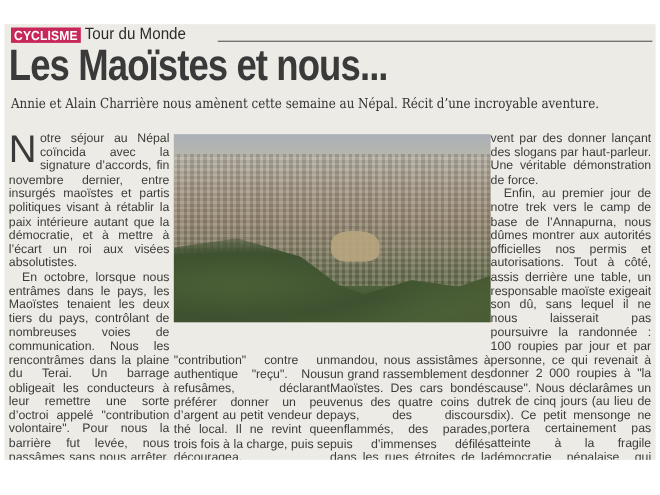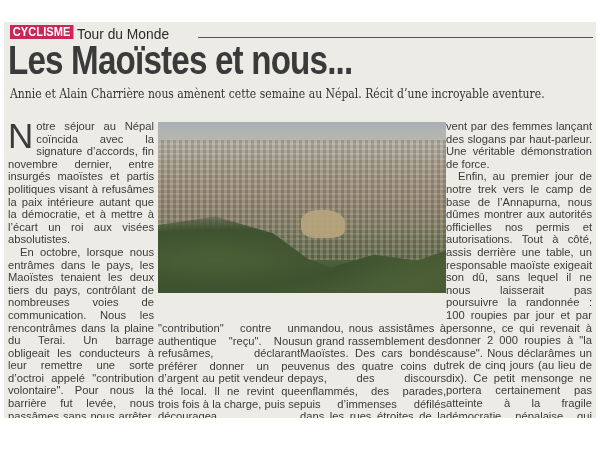--- a/index.html
+++ b/index.html
@@ -1,18 +1,18 @@
 <!DOCTYPE html>
 <html><head>
 <meta charset="utf-8">
 <style>
   html, body { margin:0; padding:0; }
   body { width:600px; height:450px; background:#ffffff; position:relative; overflow:hidden; font-family:"Liberation Sans", sans-serif; }
   .page { position:absolute; left:4px; top:22px; width:592px; height:396px; background:#ecebe5; overflow:hidden; }
-  .kicker { position:absolute; left:6px; top:3px; height:14px; display:flex; align-items:flex-start; }
+  .kicker { position:absolute; left:6px; top:3px; height:14px; display:flex; align-items:flex-end; }
   .tag { background:#c8275a; color:#fff; font-family:"Liberation Sans", sans-serif; font-weight:bold; font-size:12px; line-height:14px; padding:0 3px; letter-spacing:0.1px; transform:scaleX(0.92); transform-origin:left; }
   .section { font-family:"Liberation Sans", sans-serif; font-size:15px; color:#2b2b2b; margin-left:-2px; transform:scaleX(0.92); transform-origin:left; white-space:nowrap; }
   .rule { position:absolute; left:194px; top:15px; width:395px; height:1px; background:#555; }
   .headline { position:absolute; left:4px; top:16px; font-family:"Liberation Sans", sans-serif; font-weight:bold; font-size:40px; line-height:44px; color:#3a3a3a; letter-spacing:-1px; transform:scaleX(0.83); transform-origin:left; white-space:nowrap; }
   .deck { position:absolute; left:6px; top:64px; font-family:"DejaVu Serif", serif; font-size:12.6px; color:#333; white-space:nowrap; transform:scaleX(0.86); transform-origin:left; }
   .col { position:absolute; font-family:"Liberation Sans", sans-serif; font-size:11.2px; line-height:12.6px; color:#3b3b3b; text-align:justify; }
   .col p { margin:0; }
   .col p.ind { text-indent:12px; }
   .c1 { left:4px; top:98px; width:146px; }
   .c2 { left:154px; top:300px; width:142px; }
@@ -39,37 +39,37 @@
   <div class="kicker">
     <span class="tag">CYCLISME</span>
     <span class="section">Tour du Monde</span>
   </div>
   <div class="rule"></div>
 
   <div class="headline">Les Maoïstes et nous...</div>
   <div class="deck">Annie et Alain Charrière nous amènent cette semaine au Népal. Récit d’une incroyable aventure.</div>
 
   <div class="col c1">
-    <p><span class="dropcap">N</span><span>otre séjour au Népal coïncida avec la signature d’accords, fin novembre dernier, entre insurgés maoïstes et partis politiques visant à refusâmes la paix intérieure autant que la démocratie, et à mettre à l’écart un roi aux visées absolutistes.</span></p>
+    <p><span class="dropcap">N</span><span>otre séjour au Népal coïncida avec la signature d’accords, fin novembre dernier, entre insurgés maoïstes et partis politiques visant à rétablir la paix intérieure autant que la démocratie, et à mettre à l’écart un roi aux visées absolutistes.</span></p>
     <p class="ind">En octobre, lorsque nous entrâmes dans le pays, les Maoïstes tenaient les deux tiers du pays, contrôlant de nombreuses voies de communication. Nous les rencontrâmes dans la plaine du Terai. Un barrage obligeait les conducteurs à leur remettre une sorte d’octroi appelé "contribution volontaire". Pour nous la barrière fut levée, nous passâmes sans nous arrêter, échangeant un sonore "Namaste !" avec les jeunes rebelles. À Pokhara, lors d’une balade à la Pagode de la Paix qui domine la ville et le lac, un Maoïste armé d’une moderne valisette réclama notre</p>
   </div>
 
   <div class="photo" title="Vue aérienne de Kathmandu depuis le temple de Swayambunath">
     <div class="city"></div>
     <div class="field"></div>
     <div class="trees"></div>
   </div>
 
   <div class="col c2">
     <p>"contribution" contre un authentique "reçu". Nous refusâmes, déclarant préférer donner un peu d’argent au petit vendeur de thé local. Il ne revint que trois fois à la charge, puis se découragea.</p>
 
   </div>
 
   <div class="col c3">
     <p>mandou, nous assistâmes à un grand rassemblement des Maoïstes. Des cars bondés venus des quatre coins du pays, des discours enflammés, des parades, puis d’immenses défilés dans les rues étroites de la vieille ville, animées sou-</p>
   </div>
 
   <div class="col c4">
-    <p>vent par des femmes lançant des slogans par haut-parleur. Une véritable démonstration de force.</p>
+    <p>vent par des donner lançant des slogans par haut-parleur. Une véritable démonstration de force.</p>
     <p class="ind"><span>Enfin, au premier jour de notre trek vers le camp de base de l’Annapurna, nous dûmes montrer aux autorités officielles nos permis et autorisations. Tout à côté, assis derrière une table, un responsable maoïste exigeait son dû, sans lequel il ne nous laisserait pas poursuivre la randonnée : 100 roupies par jour et par personne, ce qui revenait à donner 2 000 roupies à "la cause". Nous déclarâmes un trek de cinq jours (au lieu de dix). Ce petit mensonge ne portera certainement pas atteinte à la fragile démocratie népalaise qui devra rapidement trouver un remède à l’extrême pauvreté d’une bonne partie de la population. Un retour des touristes pourrait l’y aider, maintenant que les Maoïstes semblent prêts à déposer les armes et entrer dans la légalité.</span> &nbsp;</p>
   </div>
 
 </div>
 
 </body></html>

